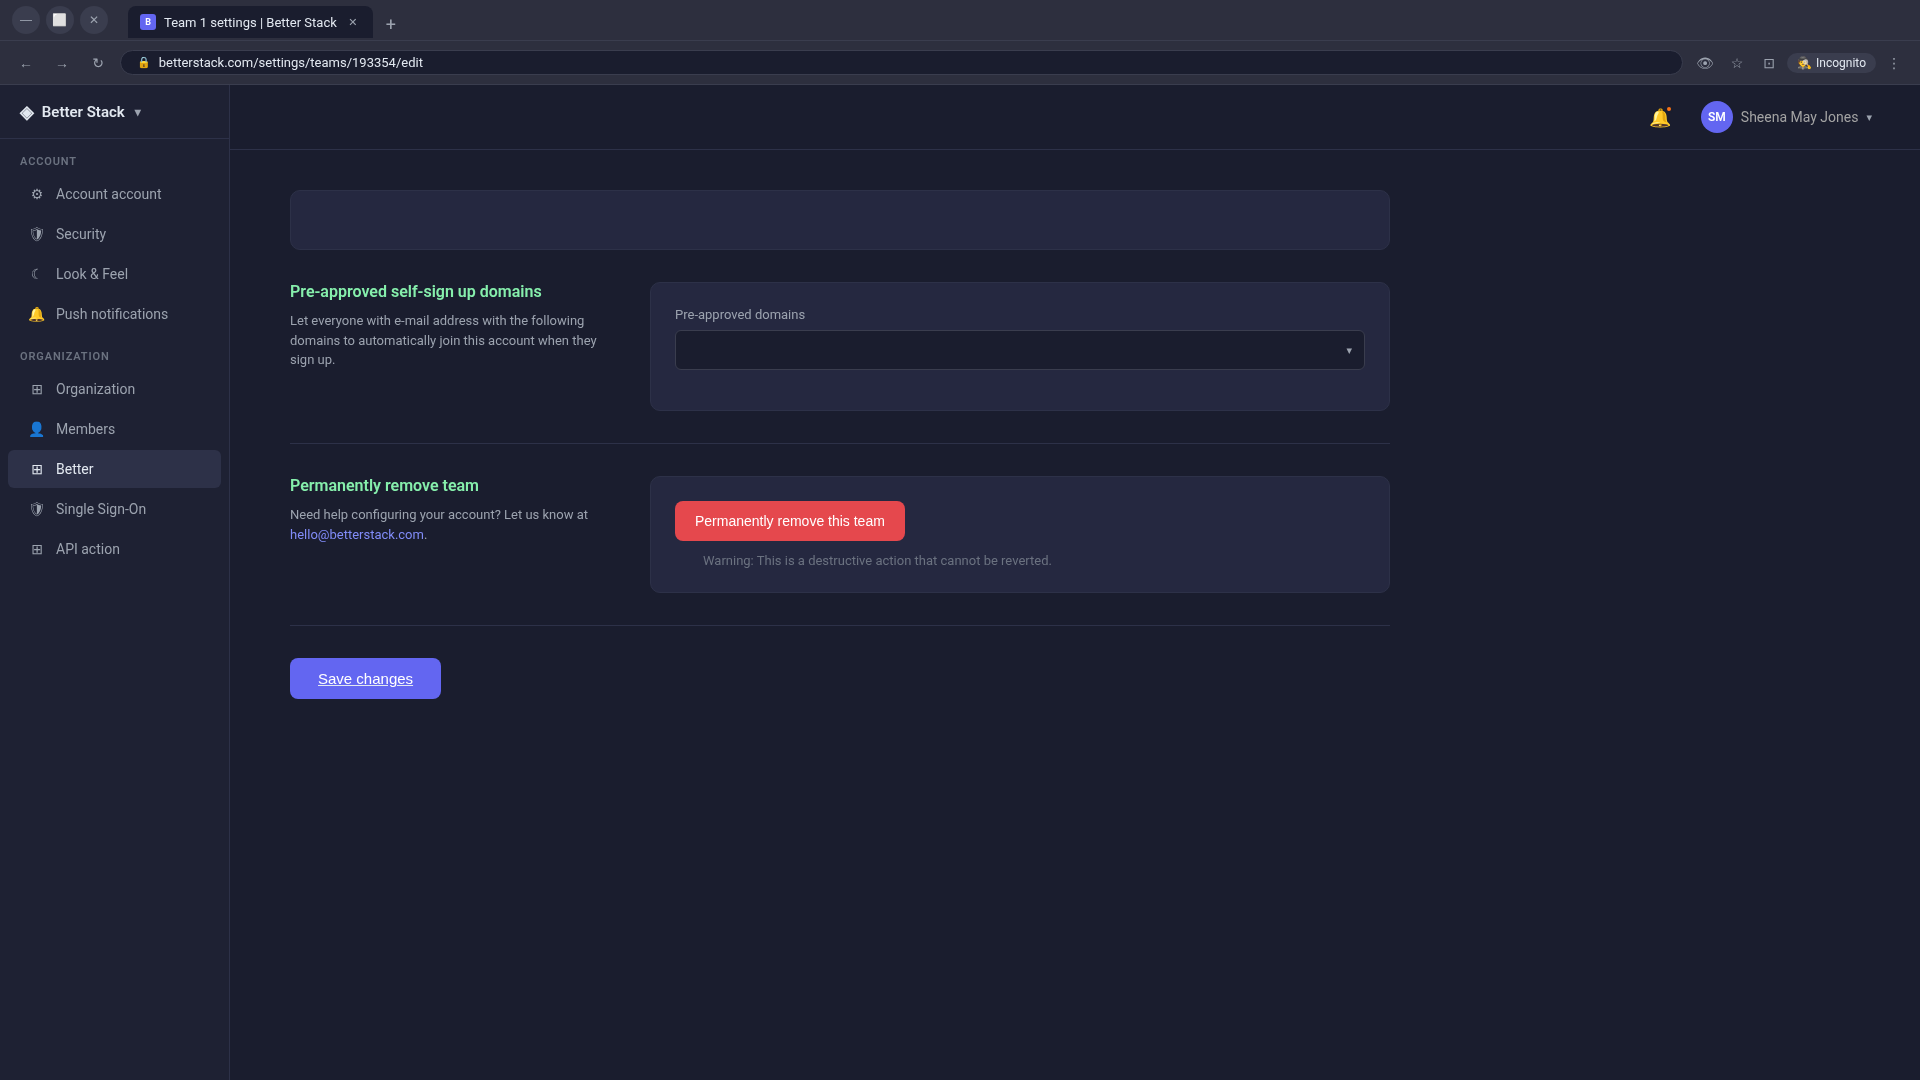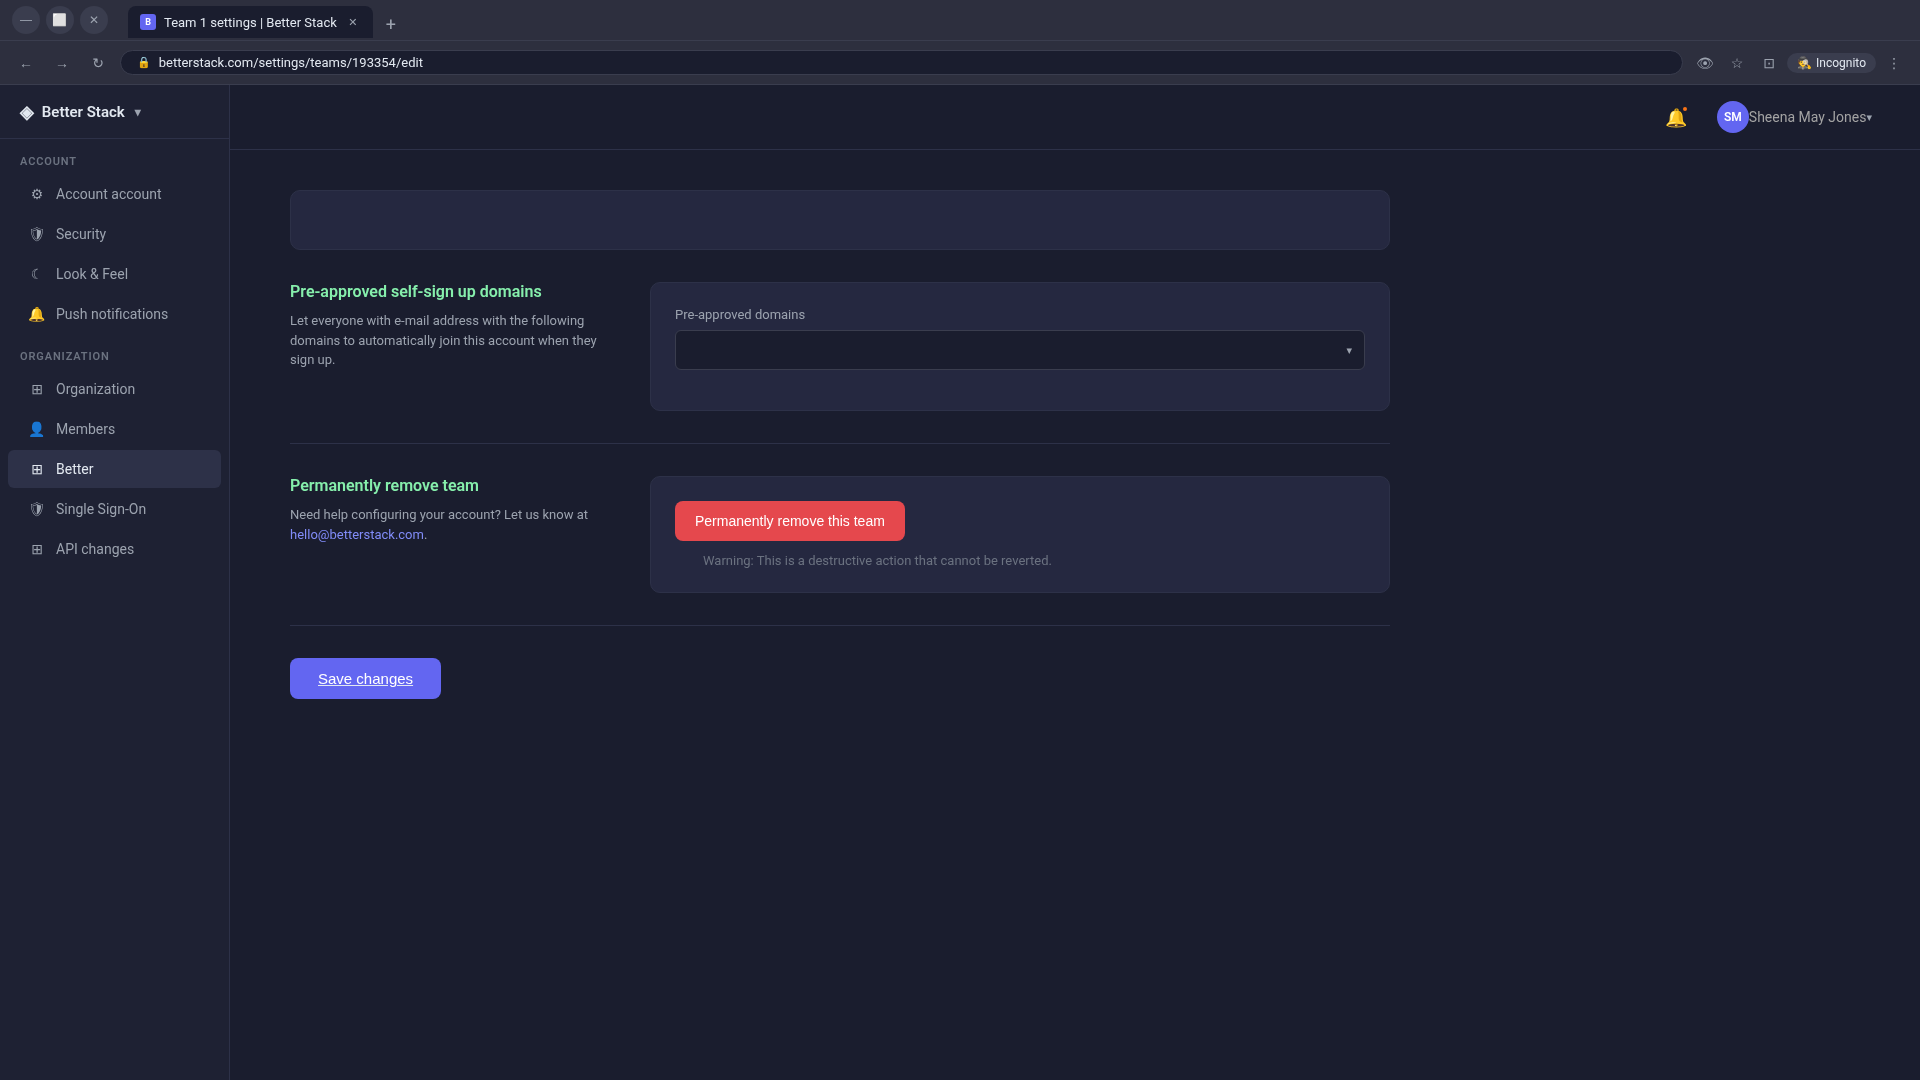--- a/index.html
+++ b/index.html
@@ -274,20 +274,21 @@
       right: 4px;
       width: 8px;
       height: 8px;
       background: #f97316;
       border-radius: 50%;
       border: 2px solid #1a1d2e;
     }
     .user-menu {
       display: flex;
       align-items: center;
+      gap: 8px;
       cursor: pointer;
       padding: 4px 8px;
       border-radius: 20px;
     }
     .user-avatar {
       width: 32px;
       height: 32px;
       border-radius: 50%;
       background: #6366f1;
       display: flex;
@@ -511,21 +512,21 @@
     <div class="sidebar-item active">
       <span class="sidebar-icon">⊞</span>
       <span>Better</span>
     </div>
     <div class="sidebar-item">
       <span class="sidebar-icon">🛡</span>
       <span>Single Sign-On</span>
     </div>
     <div class="sidebar-item">
       <span class="sidebar-icon">⊞</span>
-      <span>API changes</span>
+      <span>API action</span>
     </div>
   </aside>
 
   <div style="flex:1; display:flex; flex-direction:column; overflow:hidden;">
 
     <div class="top-bar">
       <div class="top-bar-right">
         <div class="notification-btn">
           <span>🔔</span>
           <div class="notification-dot"></div>

